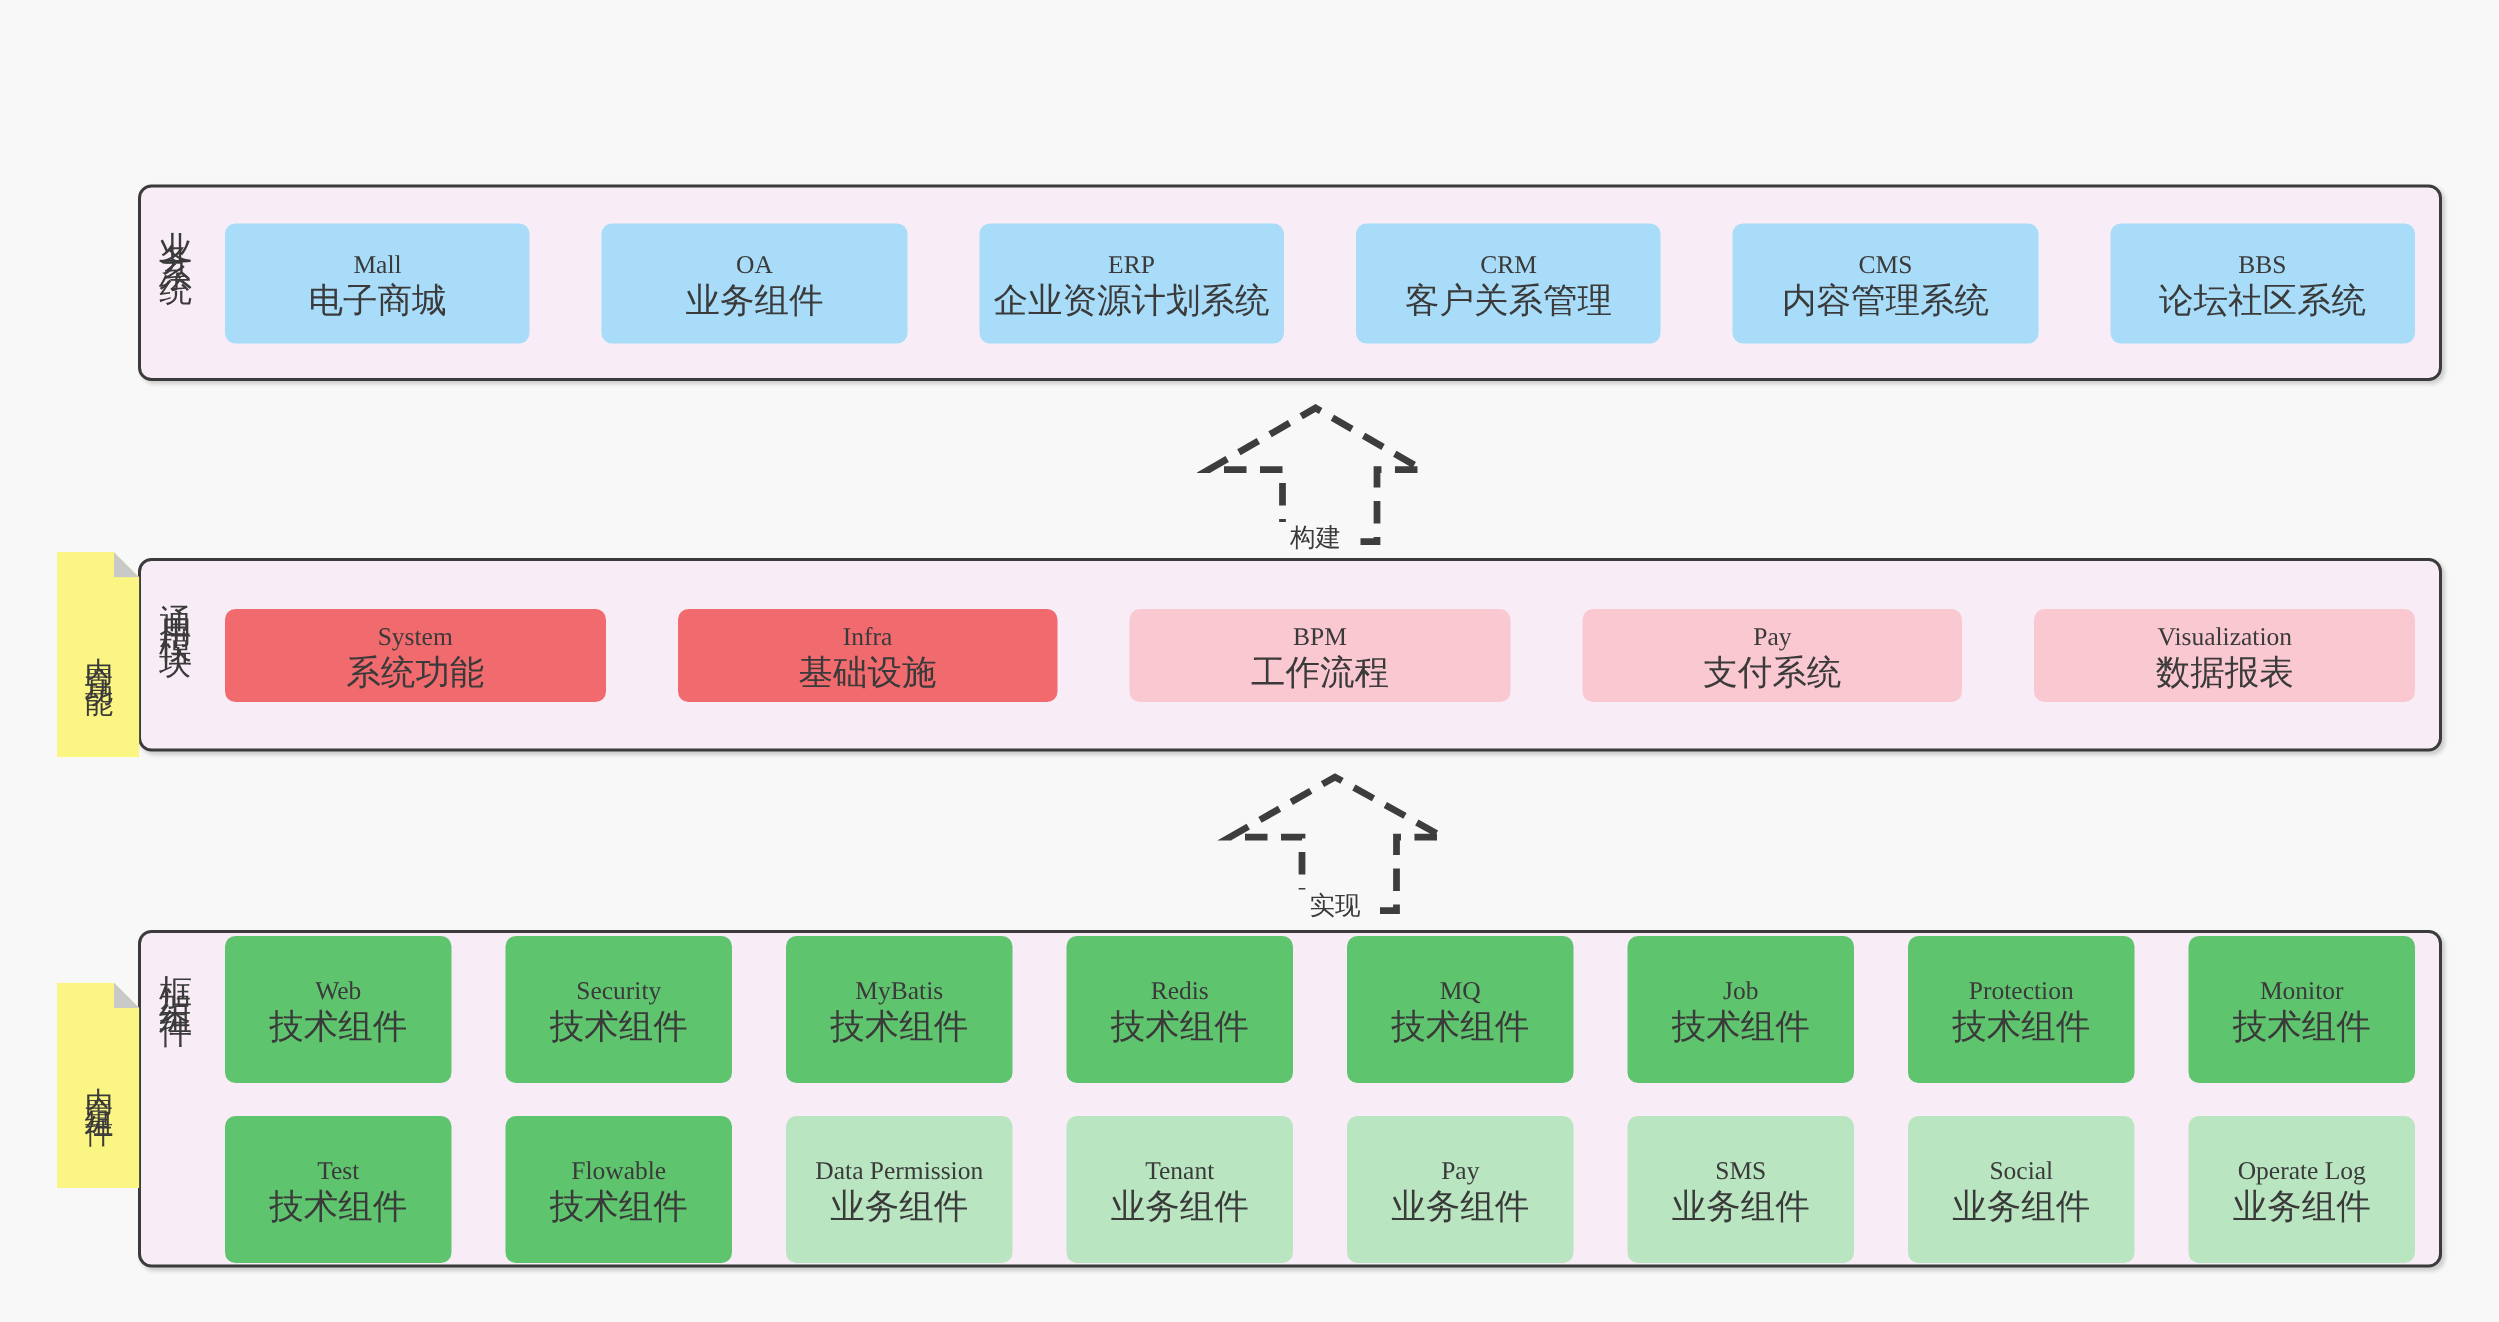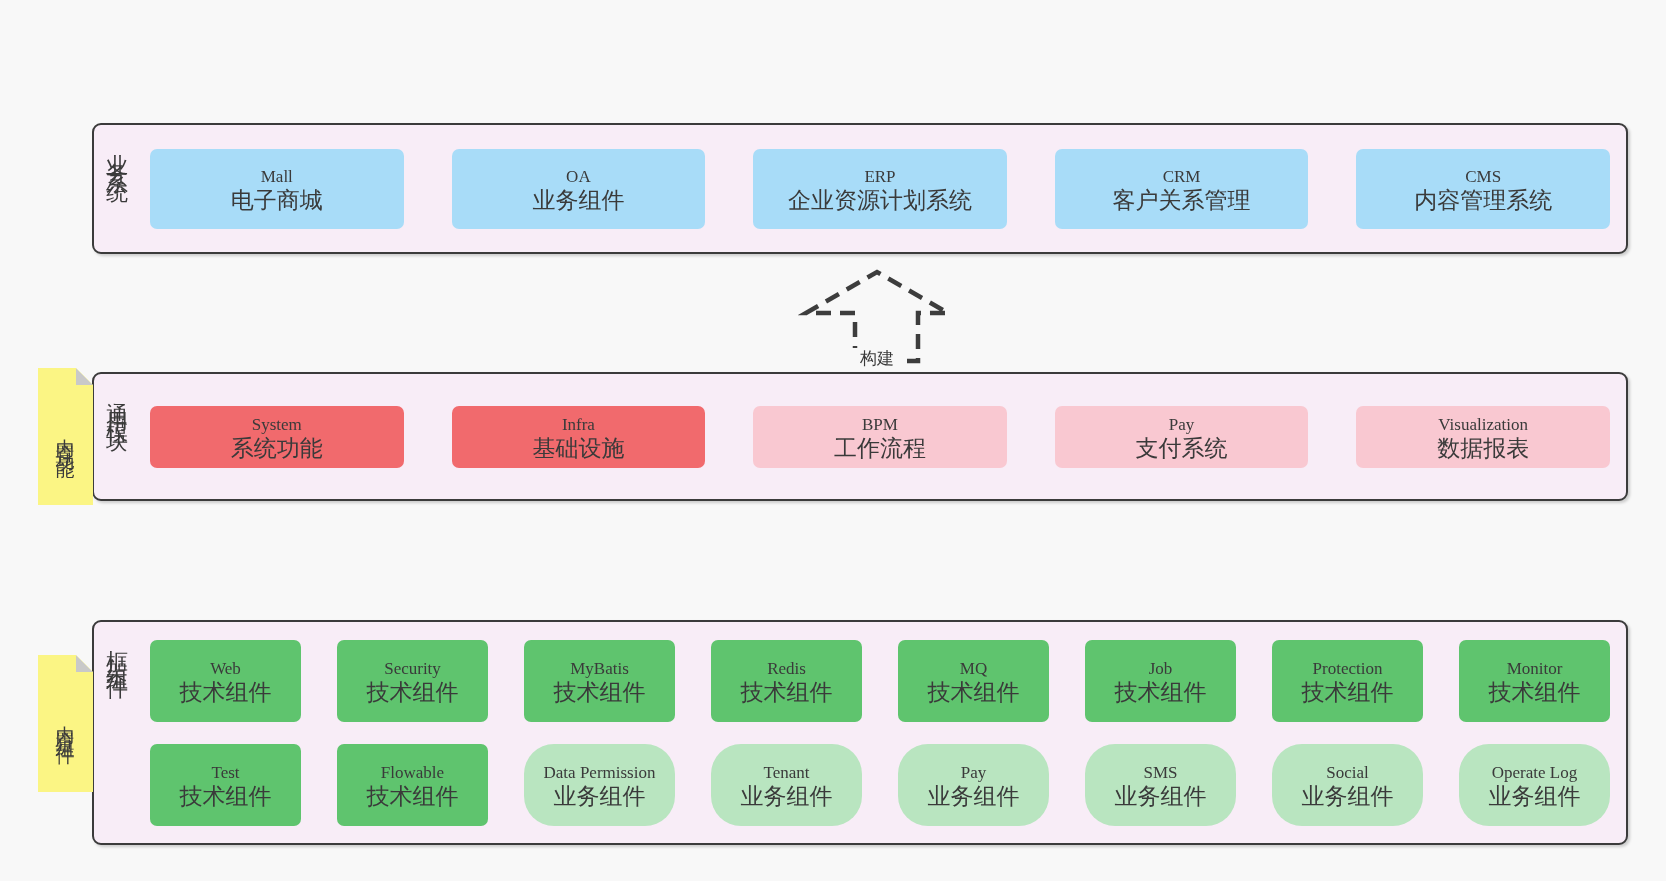--- a/index.html
+++ b/index.html
@@ -49,28 +49,28 @@
     min-width:0;
     border-radius:7px;
     display:flex;flex-direction:column;
     align-items:center;justify-content:center;
     text-align:center;
     color:var(--text,#3b3b3b);
     padding:4px 8px;
     box-sizing:border-box;
     font-family:Liberation Serif, serif;
   }
-  .h80{height:80px;} .h83{height:62px;} .h82{height:82px;}
+  .h80{height:80px;} .h83{height:62px;} .h82{height:98px;}
   .box-en{font-size:17px;line-height:24px;}
   .box-zh{font-size:23px;line-height:24px;}
   .box.blue{background:var(--blue,#a8dcf8);}
   .box.red{background:var(--red,#f16a6d);}
   .box.pink{background:var(--pink,#f9c8d1);}
   .box.green{background:var(--green,#5fc46e);}
-  .box.lightgreen{background:var(--lightgreen,#b9e5c0);border-radius:30px;}
+  .box.lightgreen{background:var(--lightgreen,#b9e5c0);}
   
   .note{
     position:absolute;
     left:38px;width:55px;height:137px;
     background:var(--note,#fbf584);
     clip-path:polygon(0 0,calc(100% - 17px) 0,100% 17px,100% 100%,0 100%);
     z-index:3;
     display:flex;align-items:center;justify-content:center;
   }
   .note::after{
@@ -123,20 +123,24 @@
             <div class="box-zh">企业资源计划系统</div>
           </div>
           <div class="box blue h80">
             <div class="box-en">CRM</div>
             <div class="box-zh">客户关系管理</div>
           </div>
           <div class="box blue h80">
             <div class="box-en">CMS</div>
             <div class="box-zh">内容管理系统</div>
           </div>
+          <div class="box blue h80">
+            <div class="box-en">BBS</div>
+            <div class="box-zh">论坛社区系统</div>
+          </div>
         </div>
     </div>
   </section>
 
   <div class="arrow" style="left:798px;top:264px;">
     <svg width="158" height="100" viewBox="0 0 158 100">
       <path d="M 57 97 L 57 49 L 8 49 L 79 8 L 150 49 L 120 49 L 120 97 Z" fill="none" stroke="#3d3d3d" stroke-width="4.5" stroke-dasharray="15 9" stroke-linejoin="miter"></path>
     </svg>
     <div class="arrow-label" style="left:49px;top:48px;">构建</div>
   </div>
@@ -165,20 +169,26 @@
             <div class="box-zh">支付系统</div>
           </div>
           <div class="box pink h83">
             <div class="box-en">Visualization</div>
             <div class="box-zh">数据报表</div>
           </div>
         </div>
     </div>
   </section>
 
+  <div class="arrow" style="left:810px;top:508px;">
+    <svg width="162" height="102" viewBox="0 0 162 102">
+      <path d="M 58 99 L 58 50 L 10 50 L 80 10 L 152 50 L 121 50 L 121 99 Z" fill="none" stroke="#3d3d3d" stroke-width="4.5" stroke-dasharray="15 9" stroke-linejoin="miter"></path>
+    </svg>
+    <div class="arrow-label" style="left:50px;top:49px;">实现</div>
+  </div>
 
   <div class="note" style="top:655px;">
     <span class="note-label">内置组件</span>
   </div>
   <section class="panel" style="top:620px;height:225px;">
     <div class="v-label">框架组件</div>
     <div class="rows">
       <div class="row cols8">
           <div class="box green h82">
             <div class="box-en">Web</div>

